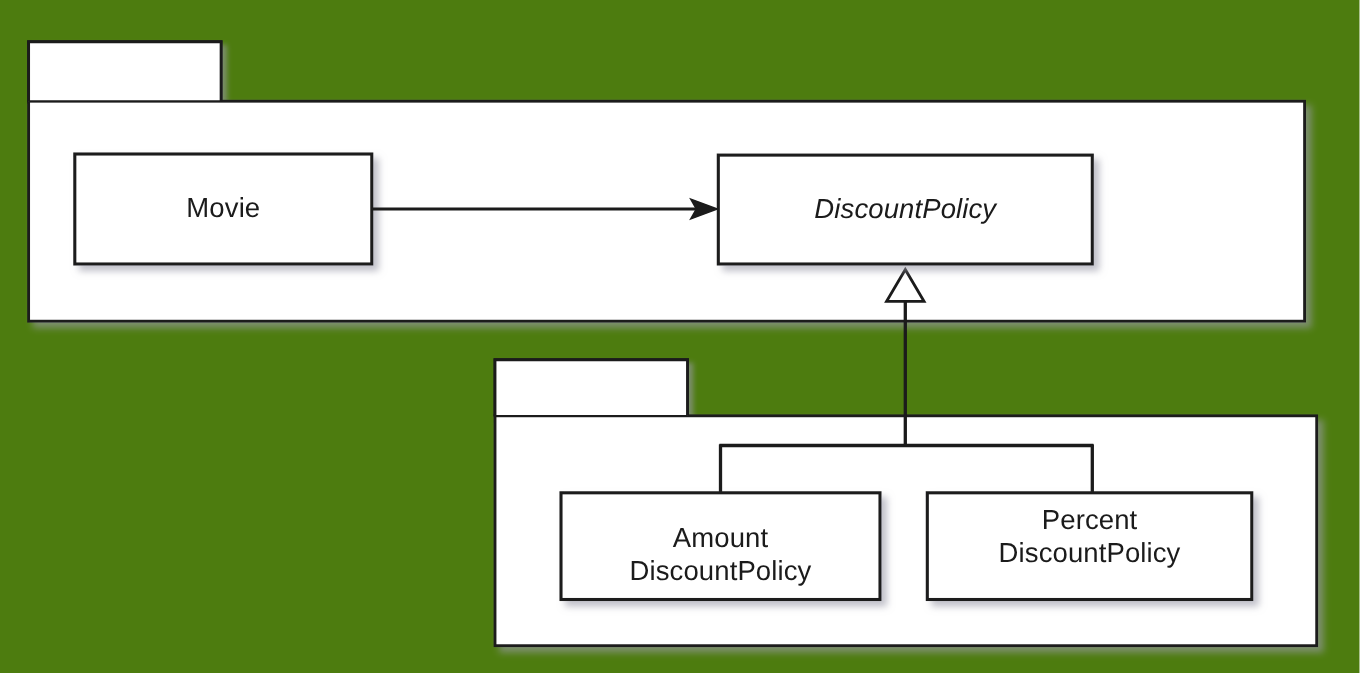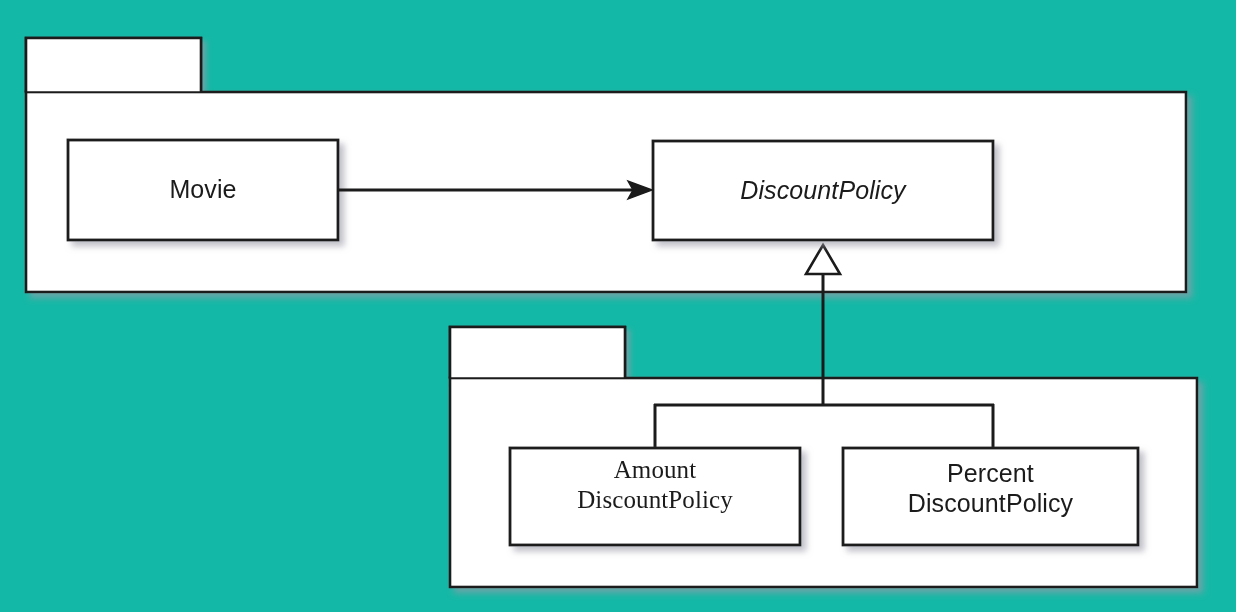--- a/index.html
+++ b/index.html
@@ -11,21 +11,21 @@
   body {
     font-family: "Liberation Sans", sans-serif;
     width: 1236px;
     height: 612px;
     overflow: hidden;
   }
   #canvas {
     position: relative;
     width: 1236px;
     height: 612px;
-    background: #14b8a6;
+    background: #4d7c0f;
   }
   #canvas svg {
     position: absolute;
     top: 0;
     left: 0;
     width: 1236px;
     height: 612px;
   }
   .node-label {
     position: absolute;
@@ -99,19 +99,19 @@
     <g>
       <line x1="338" y1="190" x2="640" y2="190" stroke="#1b1b1b" stroke-width="2.8"></line>
       <polygon points="652,190 628,181 633,190 628,199" fill="#1b1b1b" stroke="#1b1b1b" stroke-width="1.4" stroke-linejoin="miter"></polygon>
     </g>
   </svg>
 
   <div class="node-label" style="left:68px; top:140px; width:270px; height:100px;">Movie</div>
 
   <div class="node-label abstract" style="left:653px; top:141px; width:340px; height:99px;">DiscountPolicy</div>
 
-  <div class="node-label" style="left:510px; top:436px; width:290px; height:97px;font-family:Liberation Serif, serif;">Amount
+  <div class="node-label" style="left:510px; top:456px; width:290px; height:97px;">Amount
 DiscountPolicy</div>
 
   <div class="node-label" style="left:843px; top:440px; width:295px; height:97px;">Percent
 DiscountPolicy</div>
 
 </div>
 
 </body></html>

